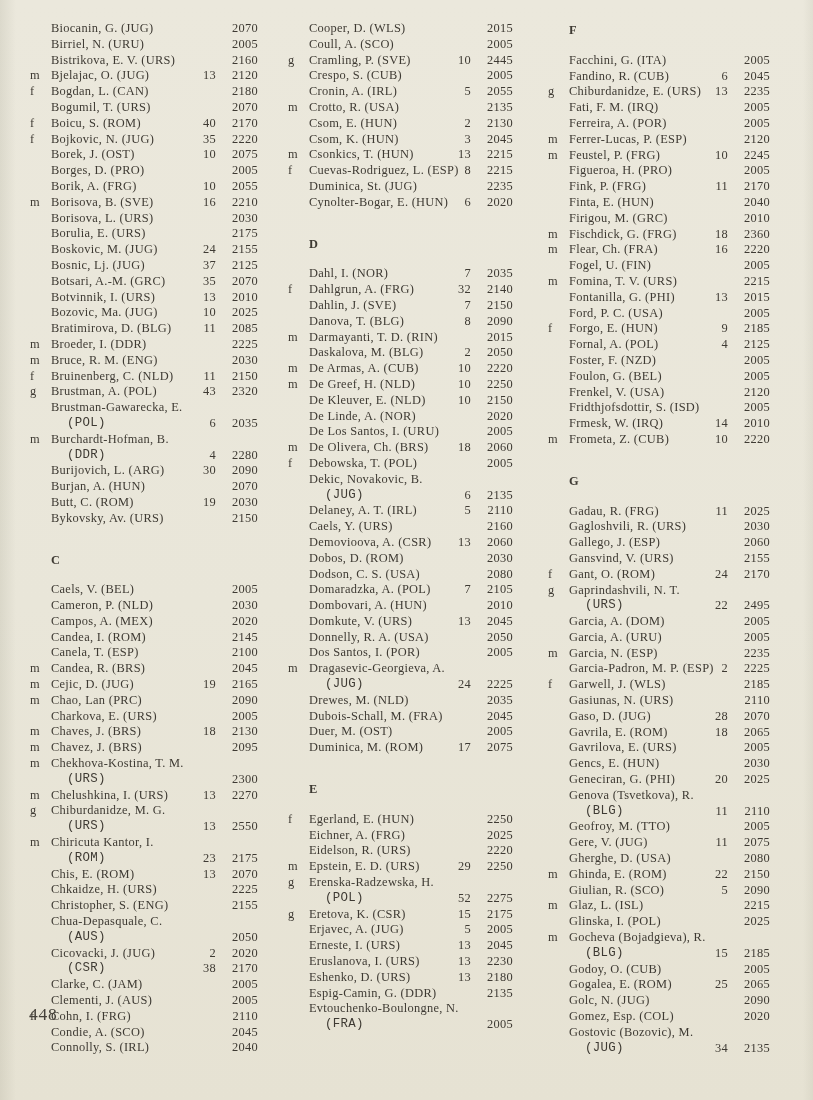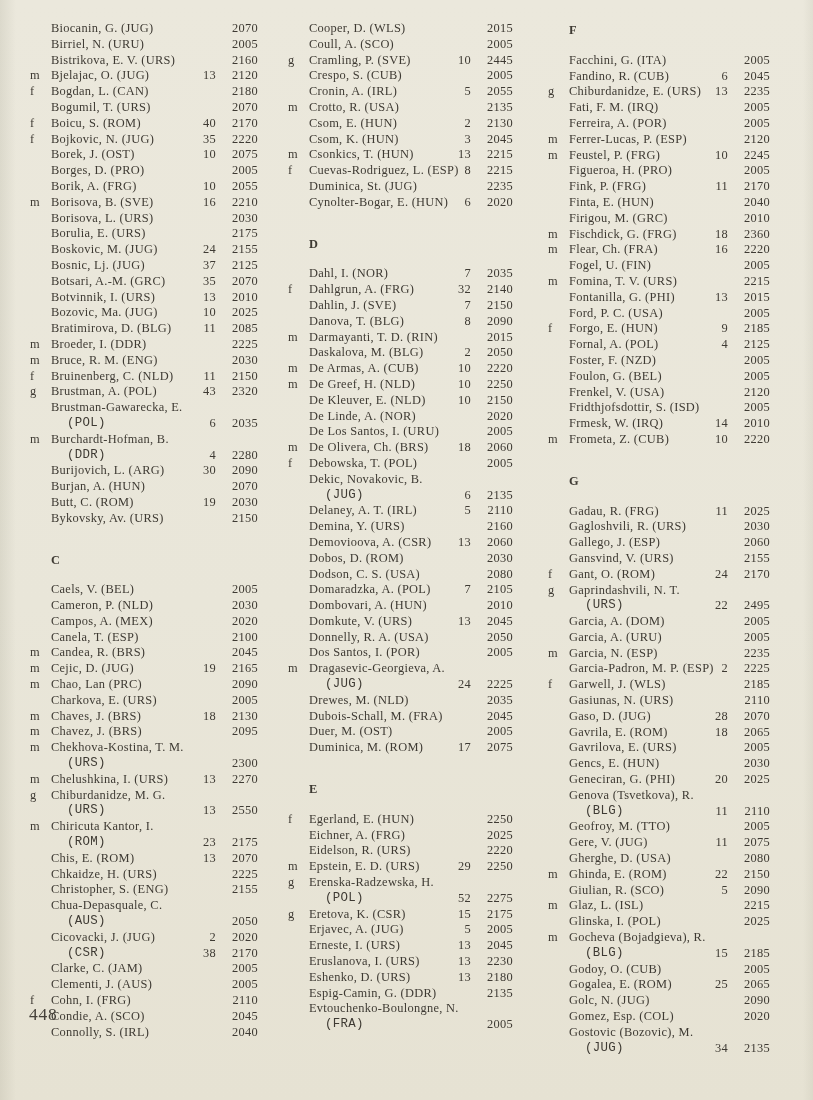--- a/index.html
+++ b/index.html
@@ -254,20 +254,26 @@
           <span class="r">2030</span>
         </div>
         <div class="row">
           <span class="t"></span>
           <span class="n">Campos, A. (MEX)</span>
           <span class="g"></span>
           <span class="r">2020</span>
         </div>
         <div class="row">
           <span class="t"></span>
+          <span class="n">Candea, I. (ROM)</span>
+          <span class="g"></span>
+          <span class="r">2145</span>
+        </div>
+        <div class="row">
+          <span class="t"></span>
           <span class="n">Canela, T. (ESP)</span>
           <span class="g"></span>
           <span class="r">2100</span>
         </div>
         <div class="row">
           <span class="t">m</span>
           <span class="n">Candea, R. (BRS)</span>
           <span class="g"></span>
           <span class="r">2045</span>
         </div>
@@ -581,21 +587,21 @@
           <span class="r">2135</span>
         </div>
         <div class="row">
           <span class="t"></span>
           <span class="n">Delaney, A. T. (IRL)</span>
           <span class="g">5</span>
           <span class="r">2110</span>
         </div>
         <div class="row">
           <span class="t"></span>
-          <span class="n">Demina, Y. (URS)</span>
+          <span class="n">Caels, Y. (URS)</span>
           <span class="g"></span>
           <span class="r">2160</span>
         </div>
         <div class="row">
           <span class="t"></span>
           <span class="n">Demovioova, A. (CSR)</span>
           <span class="g">13</span>
           <span class="r">2060</span>
         </div>
         <div class="row">

